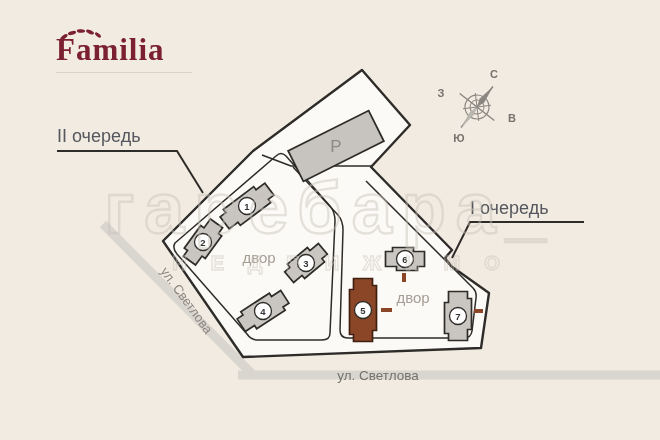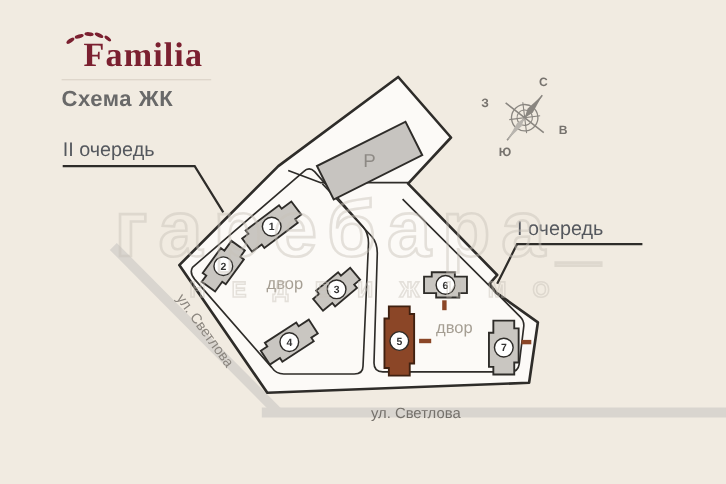--- a/index.html
+++ b/index.html
@@ -2,21 +2,21 @@
 <html><head>
 <meta charset="utf-8">
 <style>
   html,body{margin:0;padding:0;}
   body{width:660px;height:440px;position:relative;overflow:hidden;
        background:#f1ebe1;font-family:"Liberation Sans",sans-serif;}
   #stage{position:absolute;inset:0;}
   svg{position:absolute;left:0;top:0;}
   .logo-block{position:absolute;left:56px;top:34px;width:150px;z-index:5;}
   .logo-word{font-family:"Liberation Serif",serif;font-size:31px;font-weight:bold;
-             color:#7b2030;letter-spacing:1px;line-height:1.05;margin-left:20px;}
+             color:#7b2030;letter-spacing:1px;line-height:1.05;}
   .logo-leaf{position:absolute;left:2px;top:-8px;}
   .logo-divider{width:136px;height:1px;background:#d9d2c6;margin:5px 0 6px 0;}
   .logo-sub{font-size:20px;font-weight:bold;color:#696969;letter-spacing:.5px;}
   text{font-family:"Liberation Sans",sans-serif;}
 </style>
 </head>
 <body>
 
 <div id="stage">
 
@@ -149,16 +149,15 @@
       <g fill="#7b2030">
         <ellipse cx="6" cy="11" rx="4.2" ry="1.8" transform="rotate(-35 6 11)"></ellipse>
         <ellipse cx="14" cy="7" rx="4.2" ry="1.8" transform="rotate(-15 14 7)"></ellipse>
         <ellipse cx="23" cy="5" rx="4.2" ry="1.8" transform="rotate(5 23 5)"></ellipse>
         <ellipse cx="32" cy="6" rx="4.2" ry="1.8" transform="rotate(25 32 6)"></ellipse>
         <ellipse cx="40" cy="9" rx="3.6" ry="1.6" transform="rotate(40 40 9)"></ellipse>
       </g>
     </svg>
     <div class="logo-word">Familia</div>
     <div class="logo-divider"></div>
-    <div class="logo-sub">Схема ЖК</div>
   </div>
 
 </div>
 
 </body></html>

